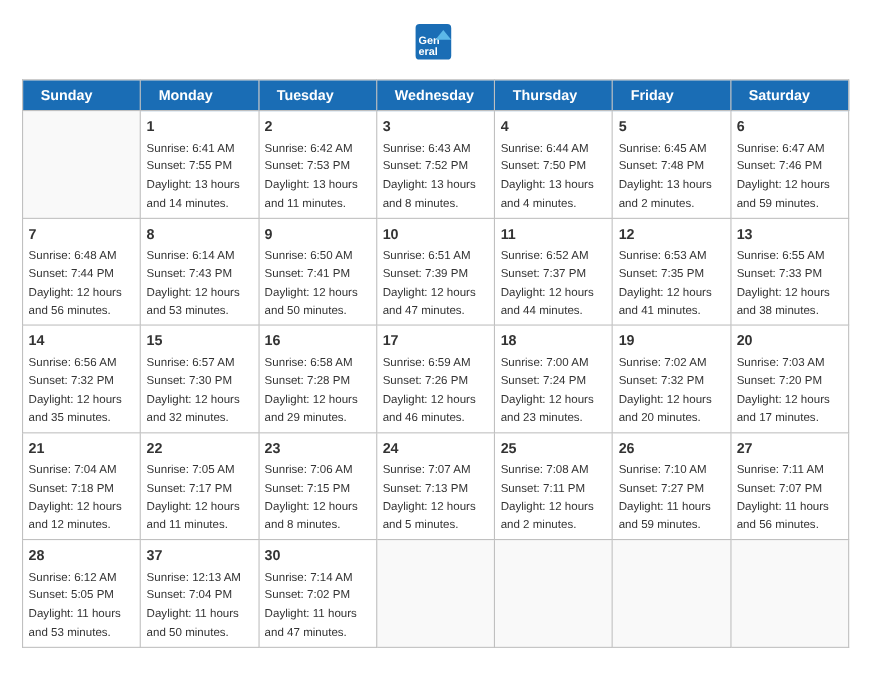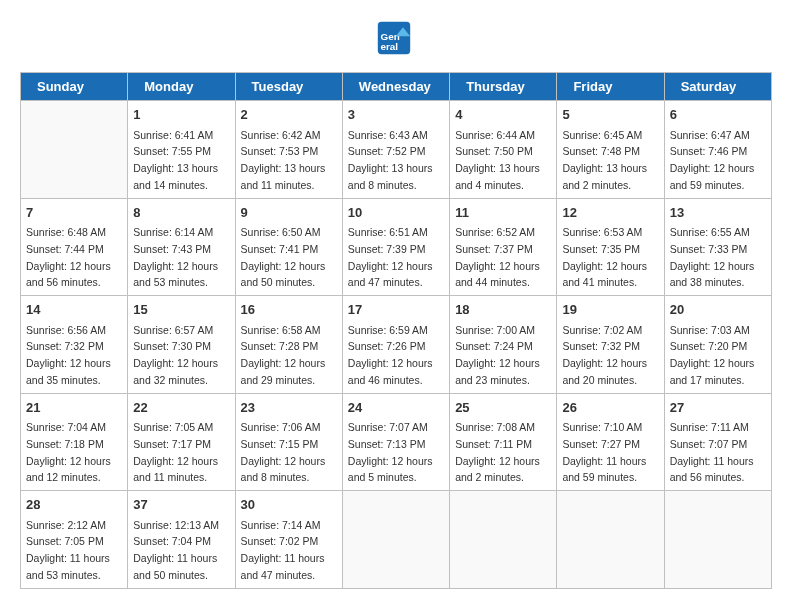--- a/index.html
+++ b/index.html
@@ -284,22 +284,22 @@
         <td>
         <span class="day-num">27</span>
         <span class="day-info">Sunrise: 7:11 AM</span><br>
         <span class="day-info">Sunset: 7:07 PM</span><br>
         <span class="day-info">Daylight: 11 hours and 56 minutes.</span>
       </td>
       </tr>
       <tr>
         <td>
         <span class="day-num">28</span>
-        <span class="day-info">Sunrise: 2:12 AM</span><br>
-        <span class="day-info">Sunset: 7:05 PM</span><br>
+        <span class="day-info">Sunrise: 6:12 AM</span><br>
+        <span class="day-info">Sunset: 5:05 PM</span><br>
         <span class="day-info">Daylight: 11 hours and 53 minutes.</span>
       </td>
         <td>
         <span class="day-num">37</span>
         <span class="day-info">Sunrise: 12:13 AM</span><br>
         <span class="day-info">Sunset: 7:04 PM</span><br>
         <span class="day-info">Daylight: 11 hours and 50 minutes.</span>
       </td>
         <td>
         <span class="day-num">30</span>

